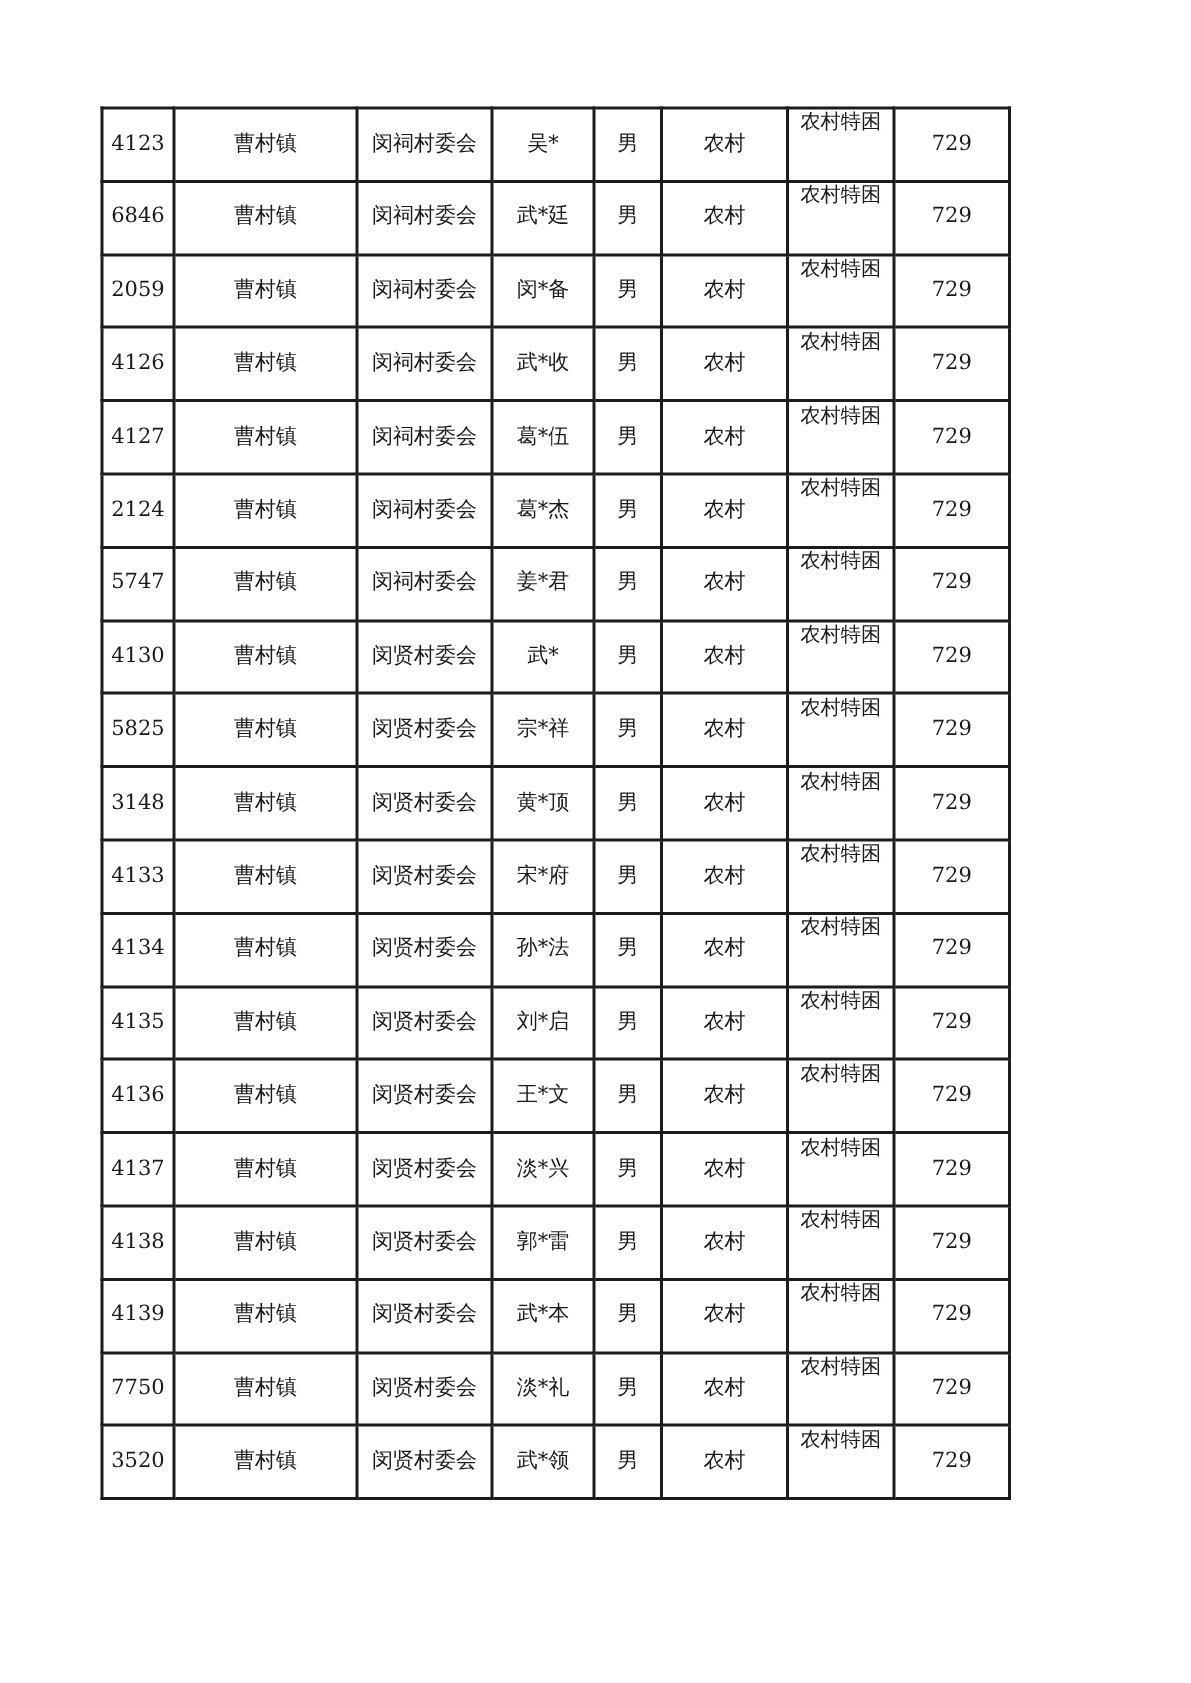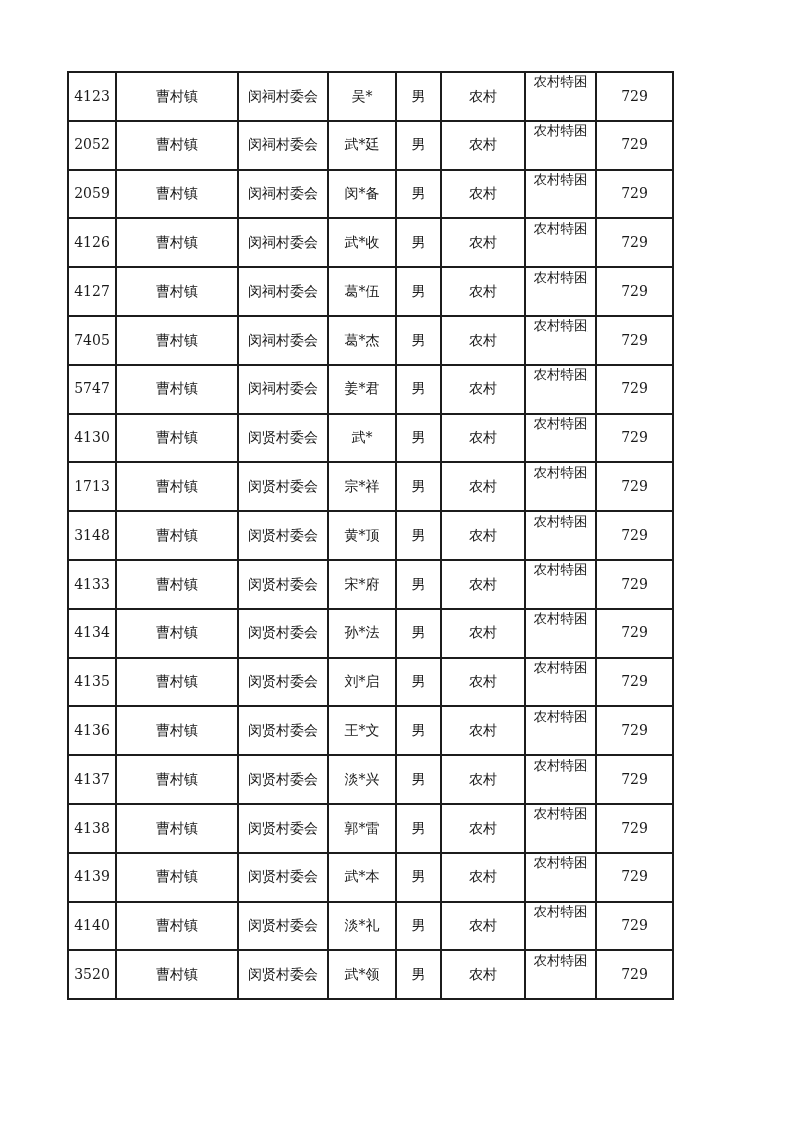--- a/index.html
+++ b/index.html
@@ -76,21 +76,21 @@
         <td class="col-village">闵祠村委会</td>
         <td class="col-name">吴*</td>
         <td class="col-gender">男</td>
         <td class="col-area">农村</td>
         <td class="col-category">
           <div class="cat-text">农村特困人员分散供养</div>
         </td>
         <td class="col-amount">729</td>
       </tr>
         <tr>
-        <td class="col-id">2052</td>
+        <td class="col-id">6846</td>
         <td class="col-town">曹村镇</td>
         <td class="col-village">闵祠村委会</td>
         <td class="col-name">武*廷</td>
         <td class="col-gender">男</td>
         <td class="col-area">农村</td>
         <td class="col-category">
           <div class="cat-text">农村特困人员分散供养</div>
         </td>
         <td class="col-amount">729</td>
       </tr>
@@ -124,21 +124,21 @@
         <td class="col-village">闵祠村委会</td>
         <td class="col-name">葛*伍</td>
         <td class="col-gender">男</td>
         <td class="col-area">农村</td>
         <td class="col-category">
           <div class="cat-text">农村特困人员分散供养</div>
         </td>
         <td class="col-amount">729</td>
       </tr>
         <tr>
-        <td class="col-id">7405</td>
+        <td class="col-id">2124</td>
         <td class="col-town">曹村镇</td>
         <td class="col-village">闵祠村委会</td>
         <td class="col-name">葛*杰</td>
         <td class="col-gender">男</td>
         <td class="col-area">农村</td>
         <td class="col-category">
           <div class="cat-text">农村特困人员分散供养</div>
         </td>
         <td class="col-amount">729</td>
       </tr>
@@ -160,21 +160,21 @@
         <td class="col-village">闵贤村委会</td>
         <td class="col-name">武*</td>
         <td class="col-gender">男</td>
         <td class="col-area">农村</td>
         <td class="col-category">
           <div class="cat-text">农村特困人员分散供养</div>
         </td>
         <td class="col-amount">729</td>
       </tr>
         <tr>
-        <td class="col-id">1713</td>
+        <td class="col-id">5825</td>
         <td class="col-town">曹村镇</td>
         <td class="col-village">闵贤村委会</td>
         <td class="col-name">宗*祥</td>
         <td class="col-gender">男</td>
         <td class="col-area">农村</td>
         <td class="col-category">
           <div class="cat-text">农村特困人员分散供养</div>
         </td>
         <td class="col-amount">729</td>
       </tr>
@@ -268,21 +268,21 @@
         <td class="col-village">闵贤村委会</td>
         <td class="col-name">武*本</td>
         <td class="col-gender">男</td>
         <td class="col-area">农村</td>
         <td class="col-category">
           <div class="cat-text">农村特困人员分散供养</div>
         </td>
         <td class="col-amount">729</td>
       </tr>
         <tr>
-        <td class="col-id">4140</td>
+        <td class="col-id">7750</td>
         <td class="col-town">曹村镇</td>
         <td class="col-village">闵贤村委会</td>
         <td class="col-name">淡*礼</td>
         <td class="col-gender">男</td>
         <td class="col-area">农村</td>
         <td class="col-category">
           <div class="cat-text">农村特困人员分散供养</div>
         </td>
         <td class="col-amount">729</td>
       </tr>

